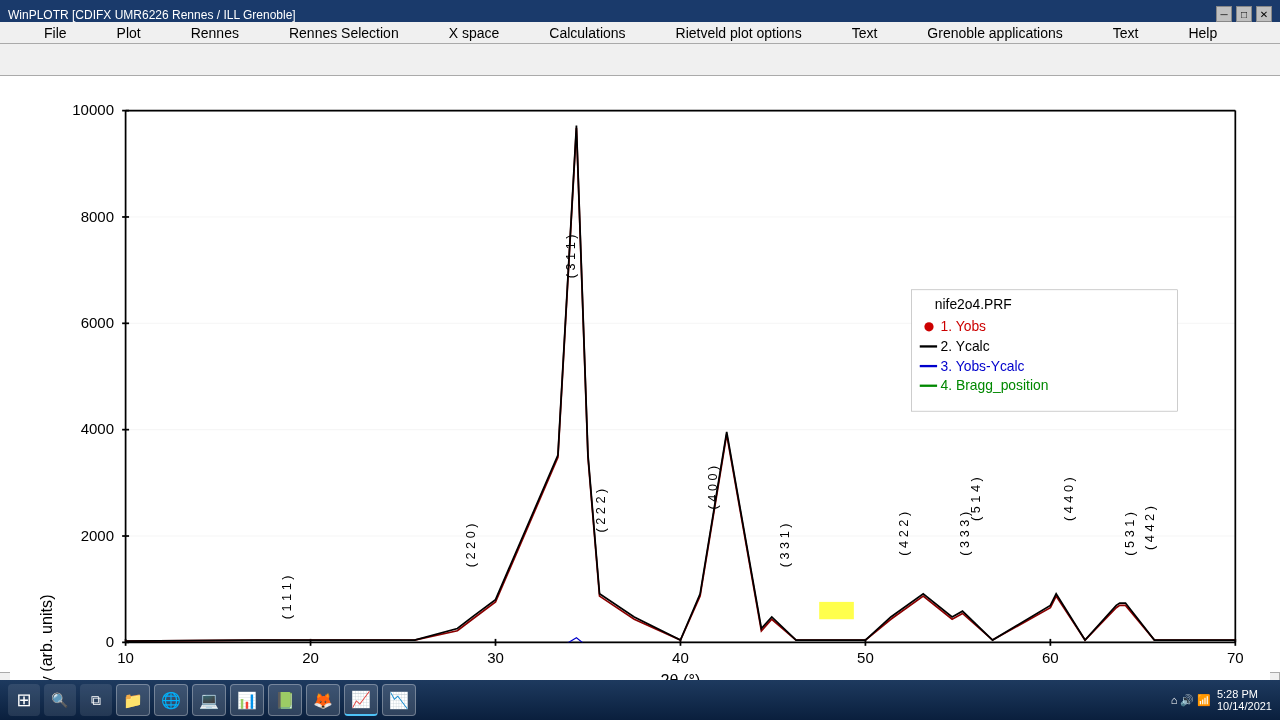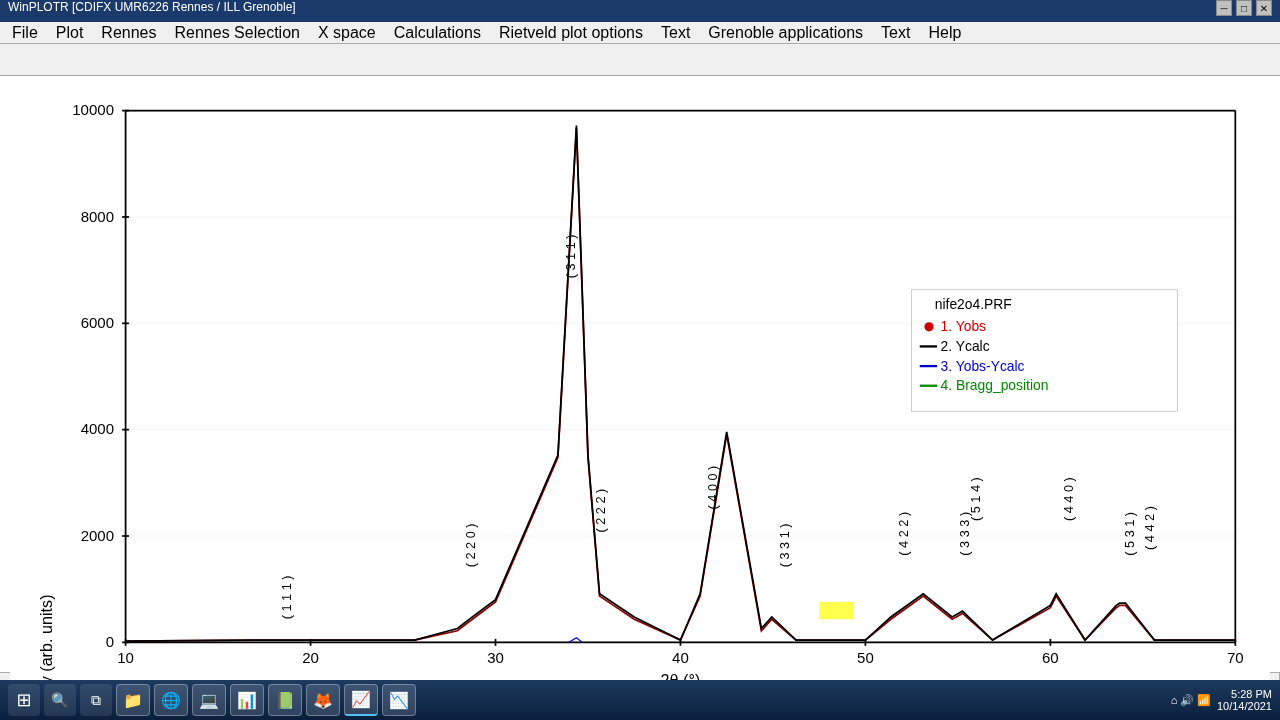--- a/index.html
+++ b/index.html
@@ -4,21 +4,21 @@
   <style>
     * { margin: 0; padding: 0; box-sizing: border-box; }
     body { width: 1280px; height: 720px; overflow: hidden; background: #c0c0c0; font-family: 'Segoe UI', Tahoma, Arial, sans-serif; font-size: 12px; }
 
     
     #title-bar {
       background: #1a3a6b;
       color: white;
       height: 22px;
       display: flex;
-      align-items: flex-start;
+      align-items: flex-end;
       justify-content: space-between;
       padding: 0 8px;
       font-size: 12px;
     }
     #title-bar-controls { display: flex; gap: 4px; }
     .title-btn {
       width: 16px; height: 16px;
       background: #c0c0c0;
       border: 1px solid #888;
       display: flex; align-items: center; justify-content: center;
@@ -31,21 +31,22 @@
       height: 22px;
       display: flex;
       align-items: center;
       border-bottom: 1px solid #aaa;
       padding: 0 4px;
       gap: 2px;
     }
     .menu-item {
       padding: 2px 8px;
       cursor: pointer;
-      font-size: 16px;
+      font-size: 14px;
+      margin-left: 32px;
     }
 
     
     #toolbar {
       background: #f0f0f0;
       height: 32px;
       display: flex;
       align-items: center;
       border-bottom: 1px solid #aaa;
       padding: 2px 4px;
@@ -119,21 +120,21 @@
       height: 32px;
       background: rgba(255,255,255,0.15);
       border: 1px solid rgba(255,255,255,0.3);
       border-radius: 4px;
       display: flex; align-items: center; justify-content: center;
       padding: 0 6px; cursor: pointer;
     }
     .taskbar-app-icon { width: 20px; height: 20px; display: flex; align-items: center; justify-content: center; font-size: 16px; }
 
     .system-tray { display: flex; align-items: center; gap: 8px; color: white; font-size: 11px; }
-    .clock { text-align: right; }
+    .clock { text-align: left; }
   </style>
 </head>
 <body>
 
 <div id="title-bar">
   <span>WinPLOTR [CDIFX UMR6226 Rennes / ILL Grenoble]</span>
   <div id="title-bar-controls">
     <div class="title-btn">─</div>
     <div class="title-btn">□</div>
     <div class="title-btn">✕</div>

